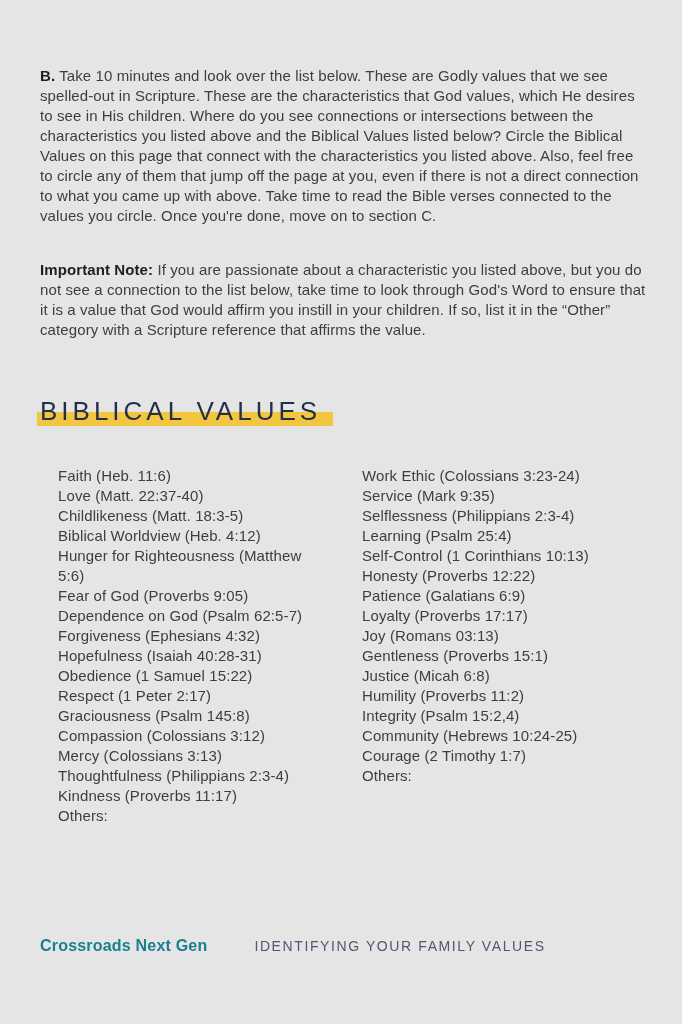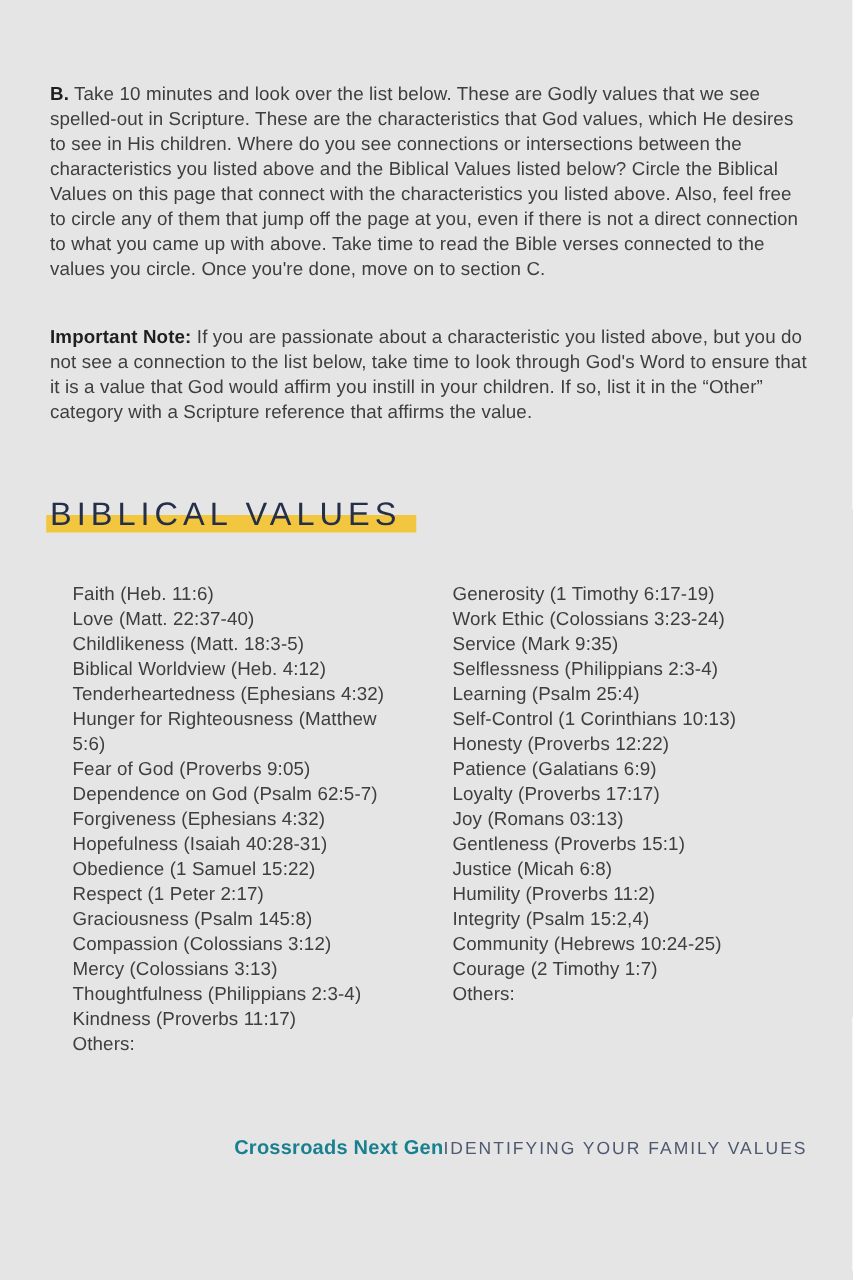--- a/index.html
+++ b/index.html
@@ -79,26 +79,27 @@
     letter-spacing: 0.1px;
     color: #3e3e3e;
     margin-left: 18px;
   }
   .col-left  { left: 0;     width: 262px; }
   .col-right { left: 304px; width: 302px; }
   .value-item { margin: 0; }
 
   .footer {
     position: absolute;
-    top: 910px;
+    top: 937px;
     left: 40px;
     right: 36px;
     display: flex;
-    justify-content: flex-end;
+    justify-content: flex-start;
     align-items: baseline;
+    gap: 47px;
   }
   .brand {
     font-size: 16px;
     font-weight: 700;
     color: #19808f;
     letter-spacing: 0.2px;
   }
   .doc-title {
     font-size: 14px;
     font-weight: 400;
@@ -122,37 +123,35 @@
       <span class="heading-text">BIBLICAL VALUES</span>
     </h1>
   </div>
 
   <div class="values">
     <div class="col col-left">
         <p class="value-item">Faith (Heb. 11:6)</p>
         <p class="value-item">Love (Matt. 22:37-40)</p>
         <p class="value-item">Childlikeness (Matt. 18:3-5)</p>
         <p class="value-item">Biblical Worldview (Heb. 4:12)</p>
-        <p class="value-item">Tenderheartedness (Ephesians 4:32)</p>
         <p class="value-item">Hunger for Righteousness (Matthew 5:6)</p>
         <p class="value-item">Fear of God (Proverbs 9:05)</p>
         <p class="value-item">Dependence on God (Psalm 62:5-7)</p>
         <p class="value-item">Forgiveness (Ephesians 4:32)</p>
         <p class="value-item">Hopefulness (Isaiah 40:28-31)</p>
         <p class="value-item">Obedience (1 Samuel 15:22)</p>
         <p class="value-item">Respect (1 Peter 2:17)</p>
         <p class="value-item">Graciousness (Psalm 145:8)</p>
         <p class="value-item">Compassion (Colossians 3:12)</p>
         <p class="value-item">Mercy (Colossians 3:13)</p>
         <p class="value-item">Thoughtfulness (Philippians 2:3-4)</p>
         <p class="value-item">Kindness (Proverbs 11:17)</p>
         <p class="value-item">Others:</p>
       </div>
     <div class="col col-right">
-        <p class="value-item">Generosity (1 Timothy 6:17-19)</p>
         <p class="value-item">Work Ethic (Colossians 3:23-24)</p>
         <p class="value-item">Service (Mark 9:35)</p>
         <p class="value-item">Selflessness (Philippians 2:3-4)</p>
         <p class="value-item">Learning (Psalm 25:4)</p>
         <p class="value-item">Self-Control (1 Corinthians 10:13)</p>
         <p class="value-item">Honesty (Proverbs 12:22)</p>
         <p class="value-item">Patience (Galatians 6:9)</p>
         <p class="value-item">Loyalty (Proverbs 17:17)</p>
         <p class="value-item">Joy (Romans 03:13)</p>
         <p class="value-item">Gentleness (Proverbs 15:1)</p>

